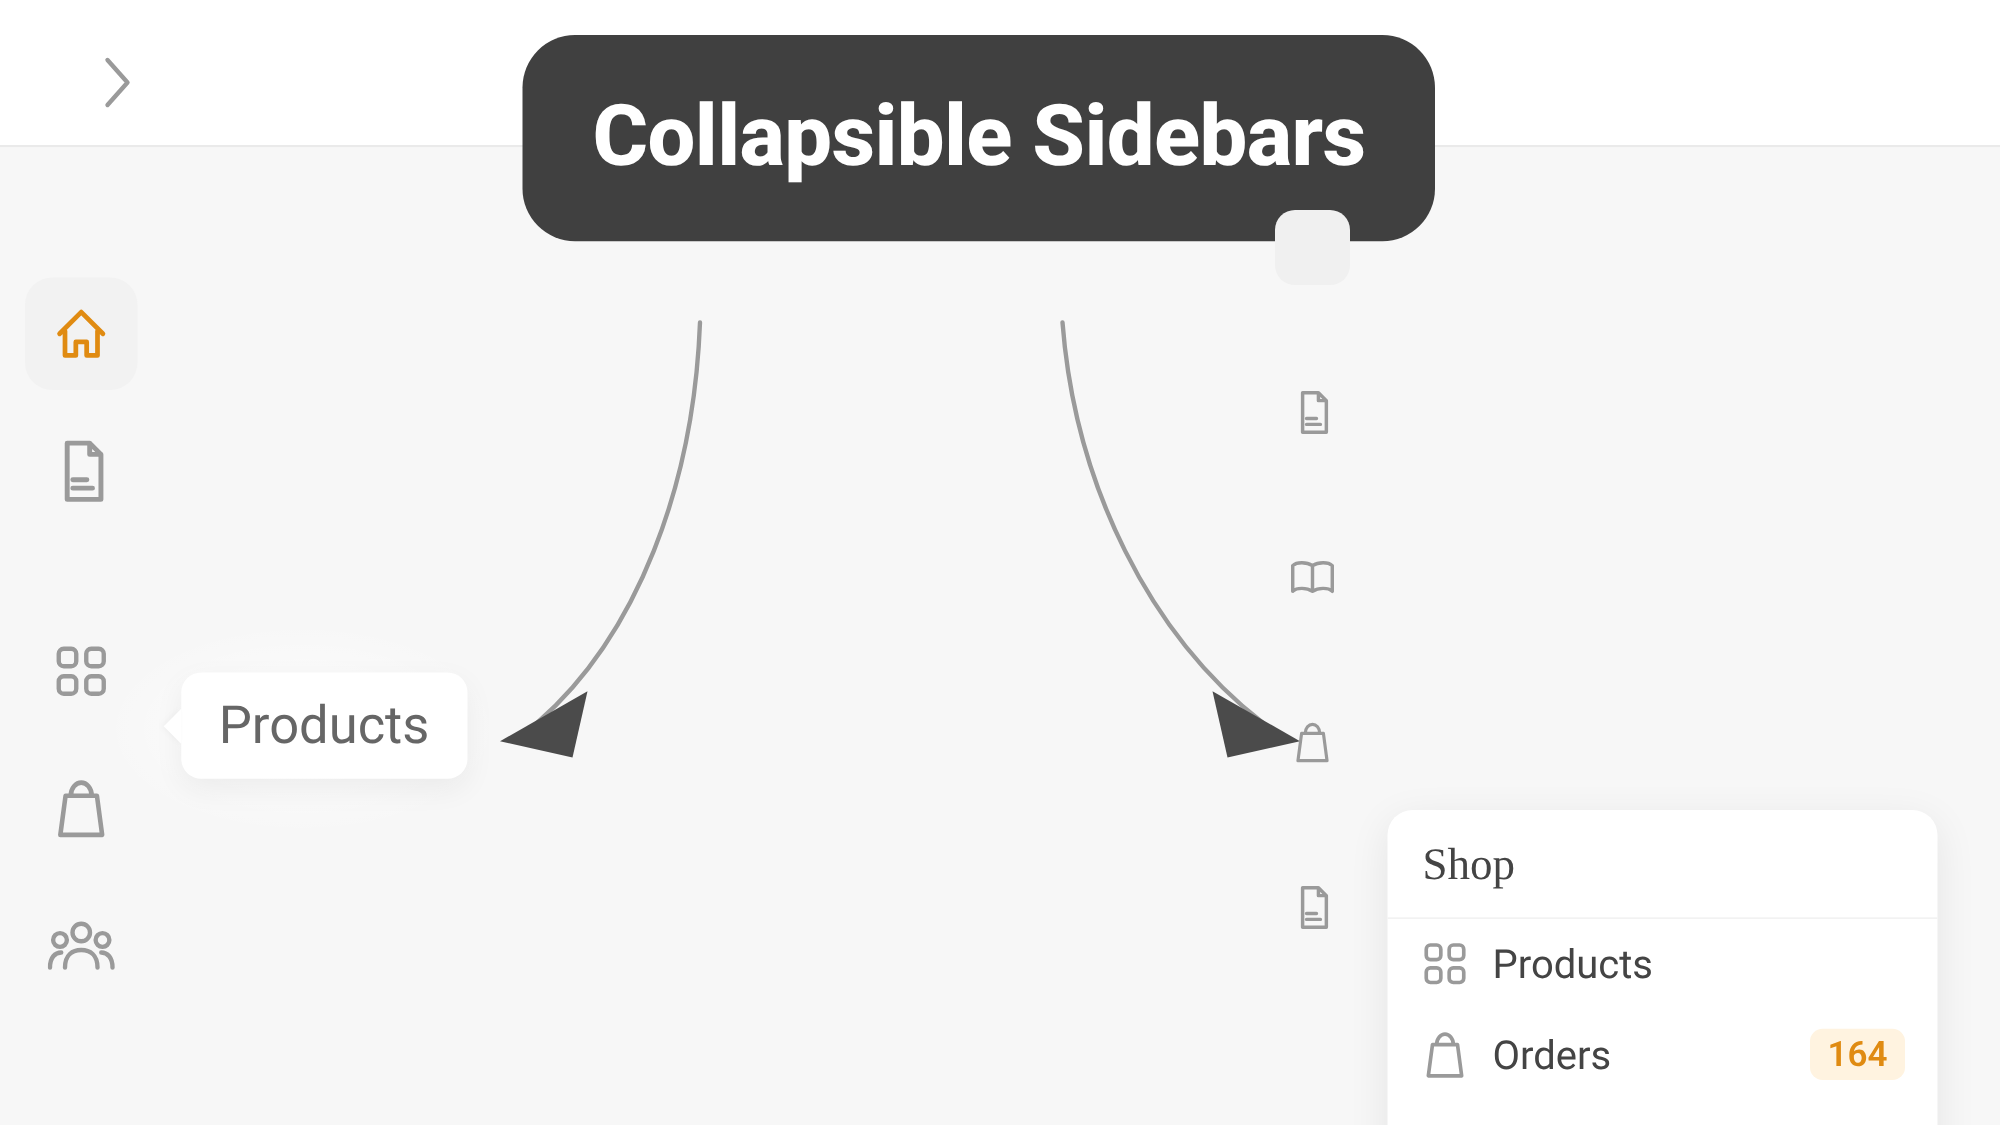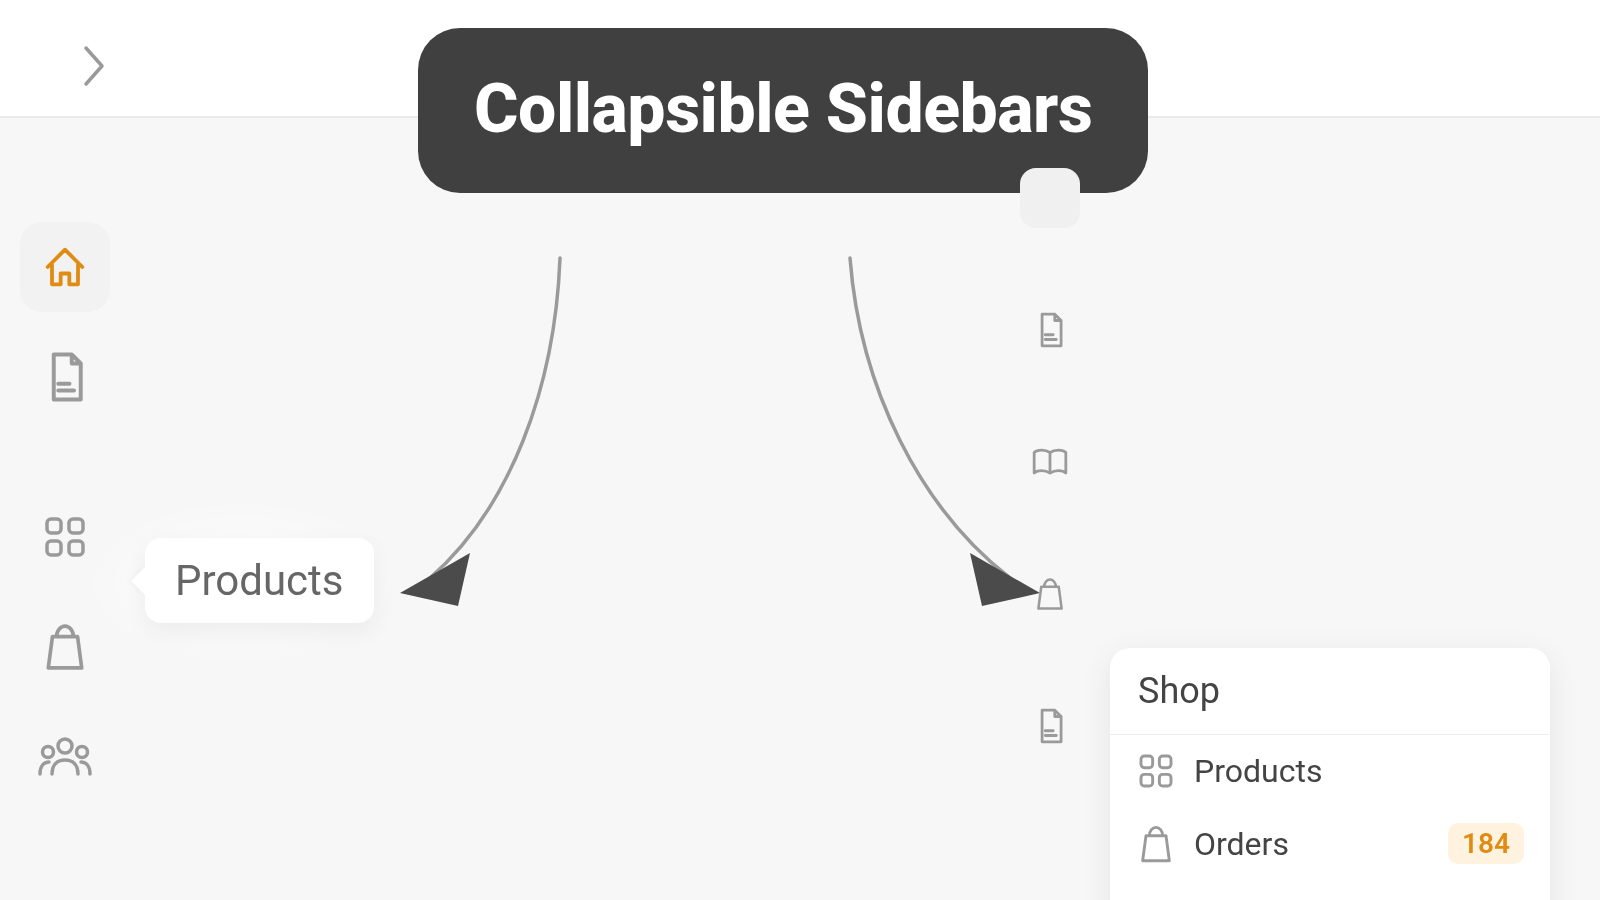--- a/index.html
+++ b/index.html
@@ -145,20 +145,21 @@
     background: #ffffff;
     border-radius: 20px;
     box-shadow: 0 8px 32px rgba(0,0,0,0.08);
     overflow: hidden;
   }
   .popover-header {
     padding: 22px 28px 22px 28px;
     font-size: 36px;
     color: #444;
     border-bottom: 1px solid #eee;
+    font-family: Liberation Serif, serif;
   }
   .popover-item {
     display: flex;
     align-items: center;
     padding: 16px 26px;
     font-size: 32px;
     color: #444;
     cursor: pointer;
   }
   .popover-item svg { flex: 0 0 40px; margin-right: 18px; }
@@ -280,21 +281,21 @@
       </svg>
       <span>Products</span>
     </div>
 
     <div class="popover-item">
       <svg width="40" height="40" viewBox="0 0 44 48">
         <path class="icn" d="M10 14 H34 L38 44 H6 Z M14 14 C14 8 18 4 22 4 C26 4 30 8 30 14"></path>
       </svg>
       <span>Orders</span>
       <span class="spacer"></span>
-      <span class="badge">184</span>
+      <span class="badge">164</span>
     </div>
 
     <div class="popover-item">
       <svg width="40" height="34" viewBox="0 0 54 42">
         <circle class="icn" cx="27" cy="10" r="7"></circle>
         <circle class="icn" cx="10" cy="16" r="5.5"></circle>
         <circle class="icn" cx="44" cy="16" r="5.5"></circle>
         <path class="icn" d="M14 38 C14 28 20 24 27 24 C34 24 40 28 40 38 M2 38 C2 30 6 26 11 26 M52 38 C52 30 48 26 43 26"></path>
       </svg>
       <span>Customers</span>

